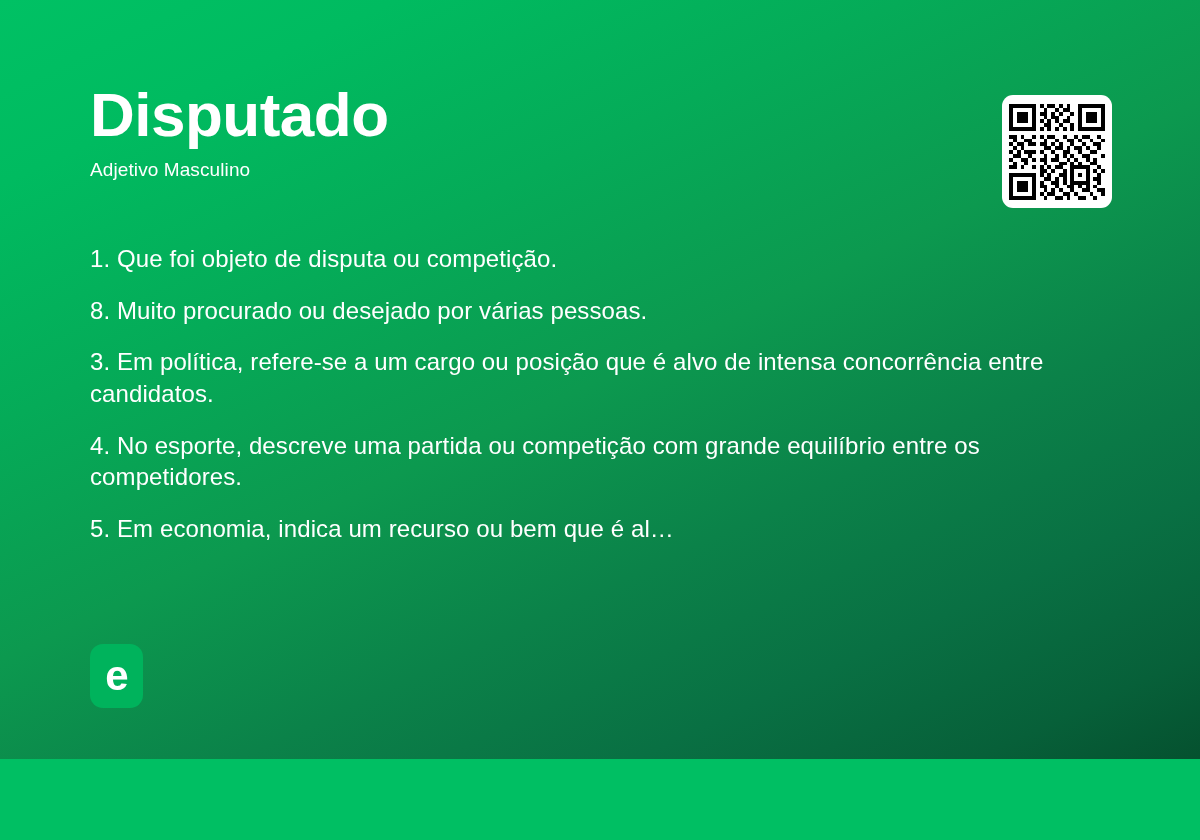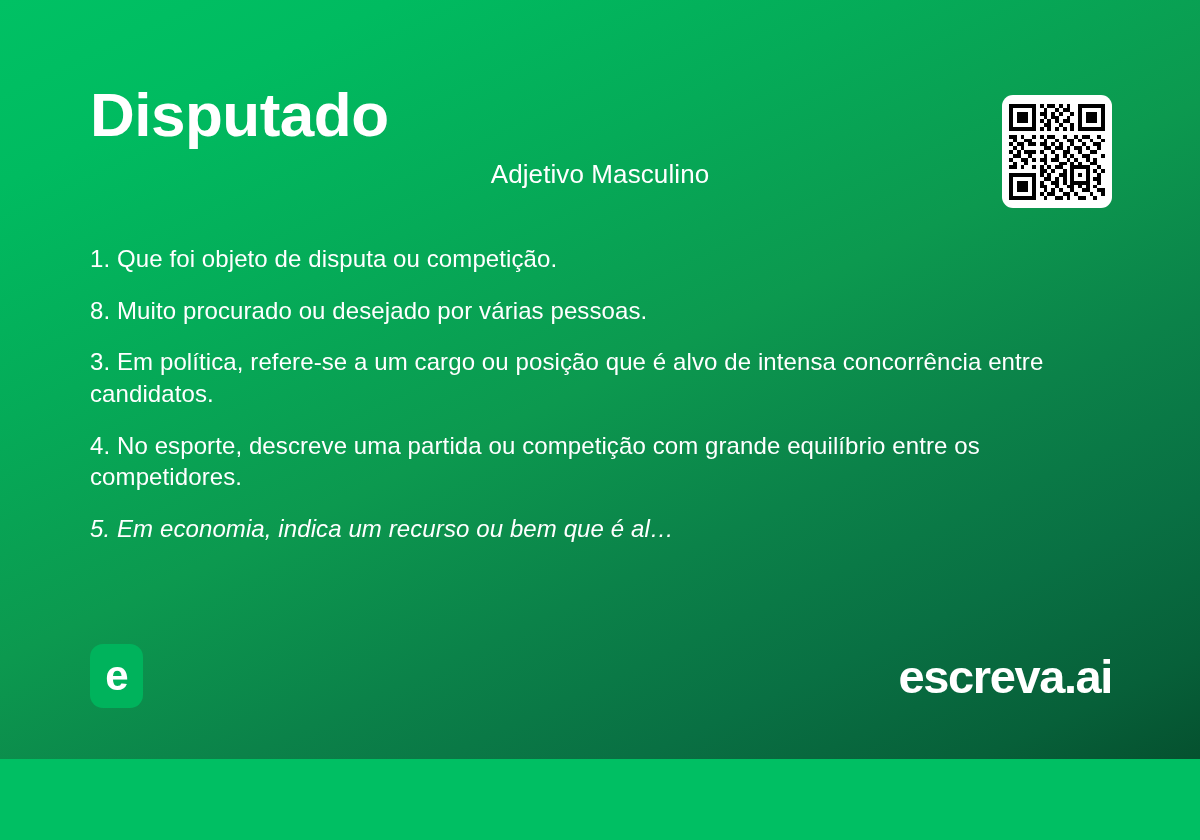--- a/index.html
+++ b/index.html
@@ -45,27 +45,26 @@
     font-size: 62px;
     font-weight: 700;
     line-height: 1.0;
     letter-spacing: -0.5px;
     color: #ffffff;
     white-space: nowrap;
   }
 
   #word-class {
     margin-top: 14px;
-    font-size: 26px;
+    font-size: 19px;
     font-weight: 400;
     line-height: 1.1;
     color: #ffffff;
     letter-spacing: 0.1px;
     white-space: nowrap;
-    text-align: center;
   }
 
   
   #qr-card {
     position: absolute;
     right: 88px;
     top: 95px;
     width: 110px;
     height: 113px;
     background: #ffffff;
@@ -88,21 +87,21 @@
 
   .definition {
     font-size: 24px;
     font-weight: 400;
     line-height: 1.32;
     color: #ffffff;
     letter-spacing: 0.1px;
     margin-bottom: 20px;
   }
 
-  .definition:last-child { margin-bottom: 1px; font-style: italic; }
+  .definition:last-child { margin-bottom: 1px; }
 
   
   #footer {
     position: absolute;
     left: 90px;
     right: 88px;
     bottom: 50px;
     height: 66px;
     display: flex;
     align-items: center;
@@ -329,16 +328,15 @@
     <p class="definition">8. Muito procurado ou desejado por várias pessoas.</p>
     <p class="definition">3. Em política, refere-se a um cargo ou posição que é alvo de intensa concorrência entre candidatos.</p>
     <p class="definition">4. No esporte, descreve uma partida ou competição com grande equilíbrio entre os competidores.</p>
     <p class="definition">5. Em economia, indica um recurso ou bem que é al…</p>
   </div>
 
   <div id="footer">
     <div id="brand-logo">
       <span id="brand-logo-letter">e</span>
     </div>
-    <div id="brand-wordmark">escreva.ai</div>
   </div>
 
 </div>
 
 </body></html>

